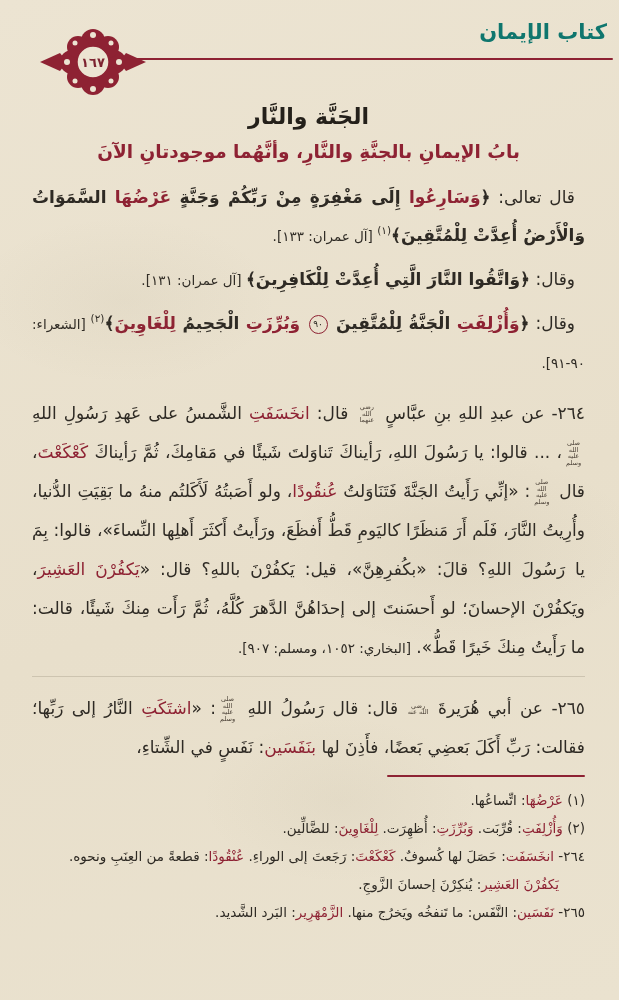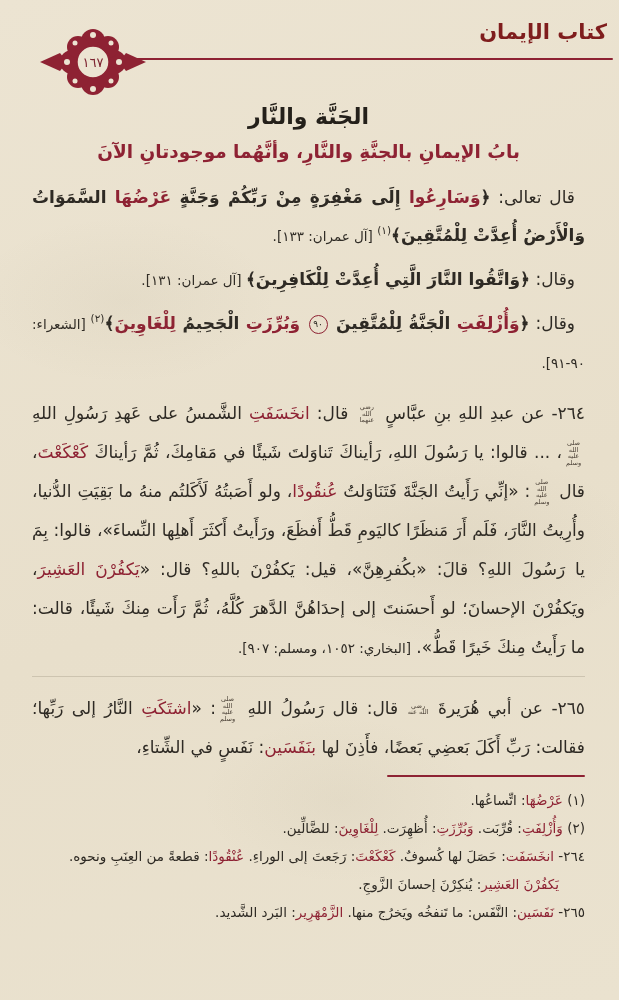--- a/index.html
+++ b/index.html
@@ -16,28 +16,28 @@
   .paper-noise{
     position:absolute;inset:0;pointer-events:none;
     background:
       radial-gradient(220px 120px at 20% 30%,rgba(120,110,80,.05),transparent 70%),
       radial-gradient(260px 140px at 75% 55%,rgba(120,110,80,.06),transparent 70%),
       radial-gradient(200px 120px at 55% 80%,rgba(120,110,80,.05),transparent 70%);
   }
   .page-header{position:absolute;top:0;left:0;right:0;height:104px;}
   .book-title{
     position:absolute;top:20px;right:12px;
-    font-size:21px;font-weight:bold;color:#7f1d1d;
+    font-size:21px;font-weight:bold;color:#0f766e;
     letter-spacing:.5px;
   }
   .header-rule{
     position:absolute;top:58px;left:98px;right:6px;height:2px;
     background:#8e2233;border-radius:2px;
   }
-  .medallion{position:absolute;top:23px;left:38px;width:110px;height:80px;}
+  .medallion{position:absolute;top:23px;left:38px;width:110px;height:80px;font-weight:bold;}
   main{padding:102px 34px 0 32px;}
   .section-title{
     text-align:center;font-size:22px;font-weight:bold;color:#24201a;
     margin:2px 0 12px;
   }
   .chapter-heading{
     text-align:center;font-size:18.5px;font-weight:bold;color:#8e2233;
     margin:0 0 16px;
   }
   p{margin:0;}

